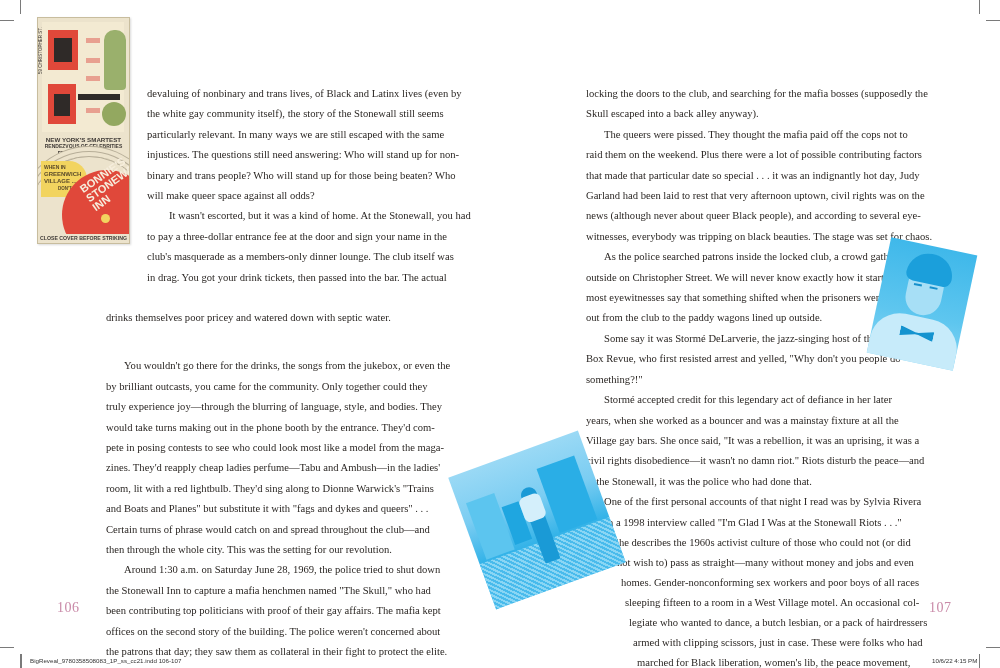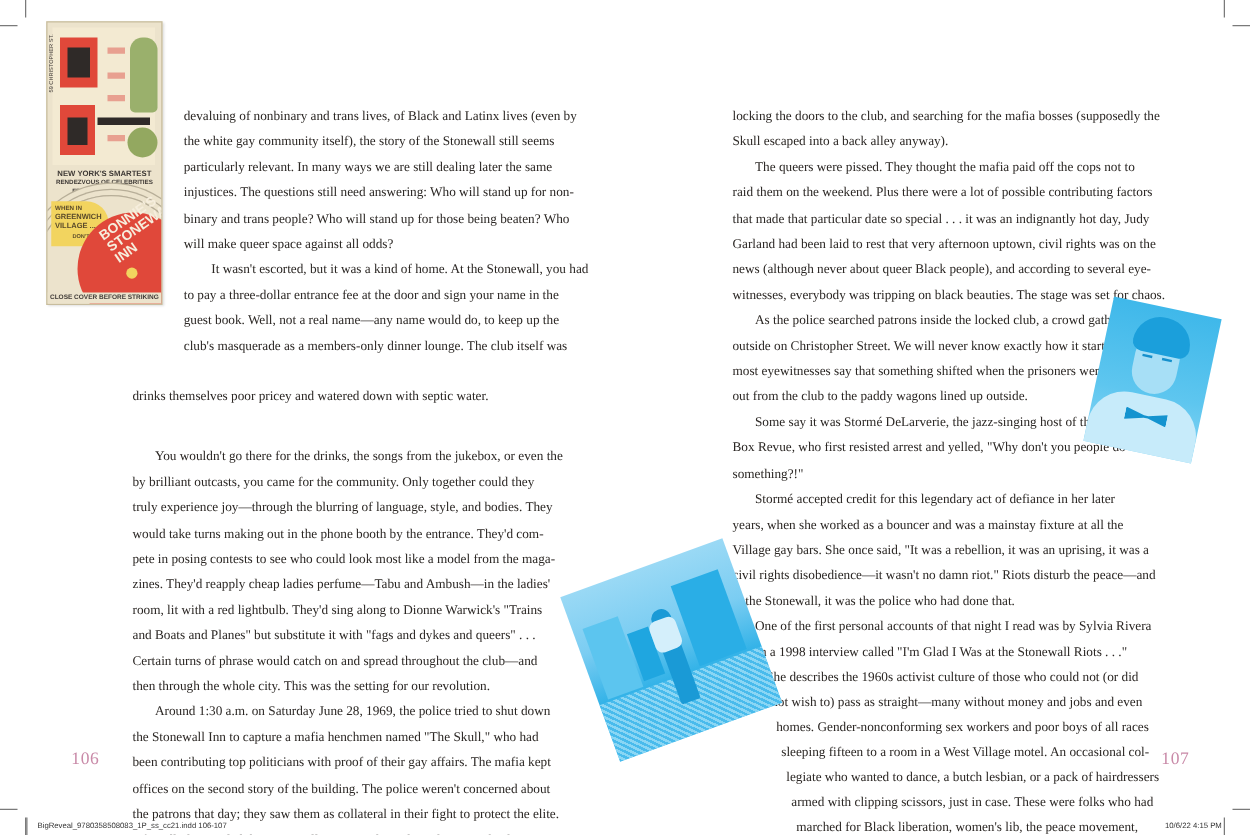--- a/index.html
+++ b/index.html
@@ -86,28 +86,28 @@
   </div>
   <div class="mb-circle"></div>
   <div class="mb-name">BONNIE'S STONEWALL INN</div>
   <div class="mb-dot"></div>
   <div class="mb-bottom">CLOSE COVER BEFORE STRIKING</div>
 </div>
 
 <div class="page-text" style="left:147px;top:84px;width:268px;">
   <span class="line">devaluing of nonbinary and trans lives, of Black and Latinx lives (even by</span>
   <span class="line">the white gay community itself), the story of the Stonewall still seems</span>
-  <span class="line">particularly relevant. In many ways we are still dealing later the same</span>
+  <span class="line">particularly relevant. In many ways we are still escaped with the same</span>
   <span class="line">injustices. The questions still need answering: Who will stand up for non-</span>
   <span class="line">binary and trans people? Who will stand up for those being beaten? Who</span>
   <span class="line last">will make queer space against all odds?</span>
   <span class="line" style="padding-left:22px;">It wasn't escorted, but it was a kind of home. At the Stonewall, you had</span>
   <span class="line">to pay a three-dollar entrance fee at the door and sign your name in the</span>
-  <span class="line">guest book. Well, not a real name—any name would do, to keep up the</span>
   <span class="line">club's masquerade as a members-only dinner lounge. The club itself was</span>
+  <span class="line">in drag. You got your drink tickets, then passed into the bar. The actual</span>
 </div>
 <div class="page-text" style="left:106px;top:308px;width:309px;">
   <span class="line last">drinks themselves poor pricey and watered down with septic water.</span>
   <span class="line" style="padding-left:18px;margin-top:28px;">You wouldn't go there for the drinks, the songs from the jukebox, or even the</span>
   <span class="line">by brilliant outcasts, you came for the community. Only together could they</span>
   <span class="line">truly experience joy—through the blurring of language, style, and bodies. They</span>
   <span class="line">would take turns making out in the phone booth by the entrance. They'd com-</span>
   <span class="line">pete in posing contests to see who could look most like a model from the maga-</span>
   <span class="line">zines. They'd reapply cheap ladies perfume—Tabu and Ambush—in the ladies'</span>
   <span class="line">room, lit with a red lightbulb. They'd sing along to Dionne Warwick's "Trains</span>

